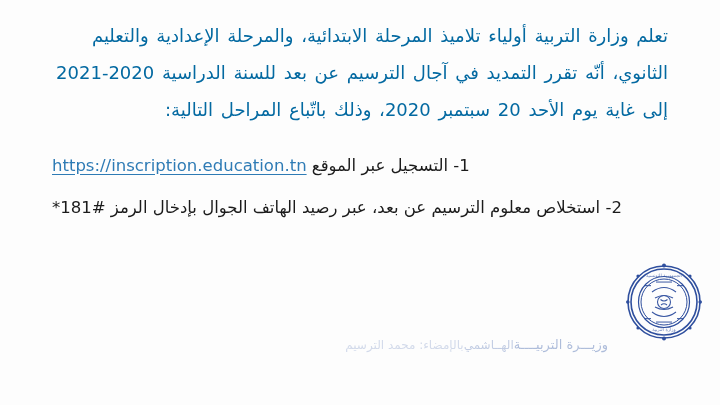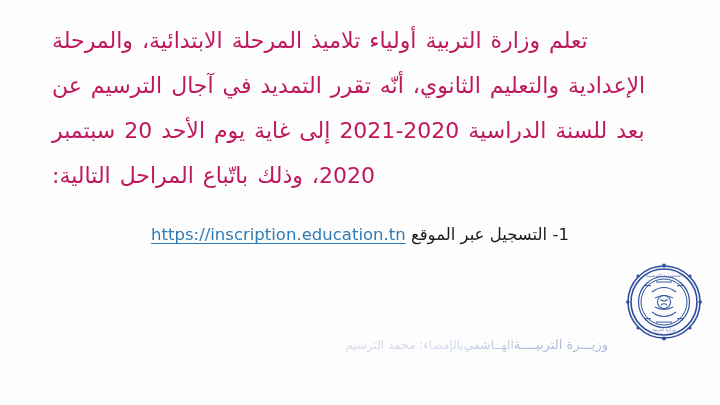--- a/index.html
+++ b/index.html
@@ -16,34 +16,34 @@
   .page {
     position: relative;
     width: 720px;
     height: 405px;
     background: #fdfdfd;
     box-sizing: border-box;
     padding: 18px 52px 0 52px;
   }
   .body-text {
     direction: rtl;
-    text-align: left;
-    color: #be185d;
-    font-size: 22px;
+    text-align: right;
+    color: #0369a1;
+    font-size: 18px;
     line-height: 2.05;
     letter-spacing: 0px;
     word-spacing: 2px;
   }
   .body-text p {
     margin: 0 0 6px 0;
   }
   .steps {
     margin-top: 20px;
     direction: rtl;
-    text-align: center;
+    text-align: left;
   }
   .step {
     color: #1b1b1b;
     font-size: 16.5px;
     line-height: 2.1;
     margin-bottom: 8px;
     white-space: nowrap;
   }
   .step-num {
     color: #1b1b1b;
@@ -97,20 +97,24 @@
   </div>
 
   <div class="steps">
 
     <div class="step">
       <span class="step-num">1-</span>
       <span>التسجيل عبر الموقع</span>
       <a class="link" href="#">https://inscription.education.tn</a>
     </div>
 
+    <div class="step">
+      <span class="step-num">2-</span>
+      <span>استخلاص معلوم الترسيم عن بعد، عبر رصيد الهاتف الجوال بإدخال الرمز #181*</span>
+    </div>
 
   </div>
 
   <div class="stamp-wrap">
     <div class="stamp">
       <svg viewBox="0 0 112 100" width="112" height="100" aria-hidden="true">
         <g fill="none" stroke="#2f4f9e" stroke-width="1.6">
           <circle cx="56" cy="50" r="36"></circle>
           <circle cx="56" cy="50" r="33"></circle>
           <circle cx="56" cy="50" r="25.5" stroke-width="1.2"></circle>

